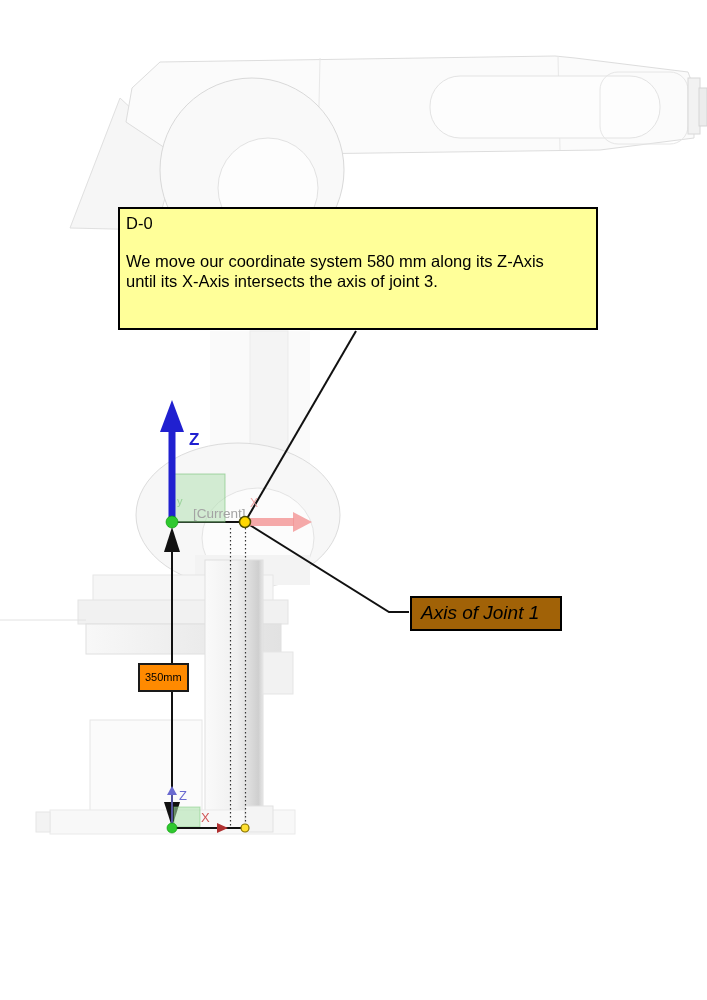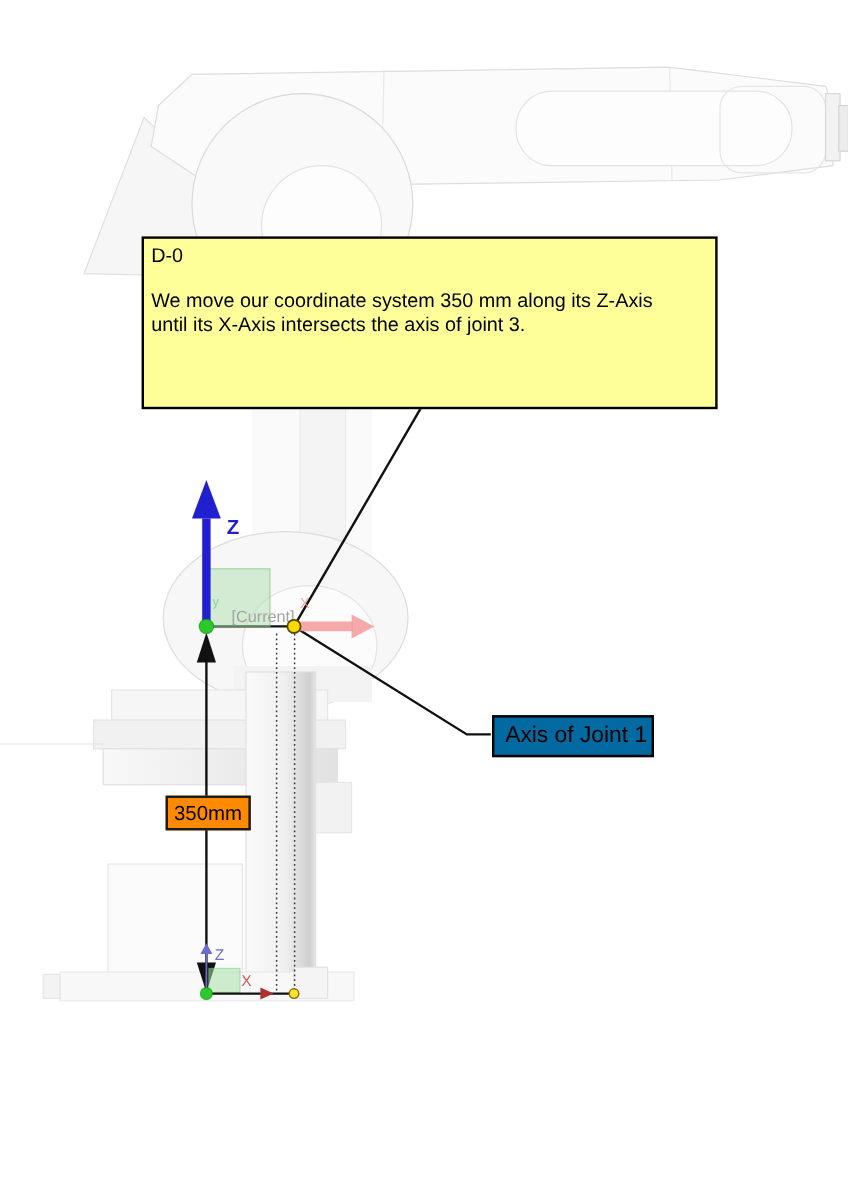--- a/index.html
+++ b/index.html
@@ -3,33 +3,33 @@
 <meta charset="utf-8">
 <style>
   html,body{margin:0;padding:0;background:#fff;}
   .stage{
     position:relative;width:707px;height:1000px;background:#ffffff;
     overflow:hidden;font-family:"Liberation Sans", sans-serif;color:#000;
   }
   .stage svg{position:absolute;left:0;top:0;}
   .overlay-box{position:absolute;box-sizing:border-box;border:2px solid #000;}
   .callout{
-    left:118px;top:197px;width:480px;height:144px;
+    left:118px;top:207px;width:480px;height:123px;
     background:#FFFF99;padding:4px 6px;font-size:16.5px;line-height:20px;
     white-space:nowrap;overflow:hidden;
   }
   .callout p{margin:0;}
   .callout .gap-above{margin-top:18px;}
   .axis-label{
-    left:410px;top:596px;background:#0369a1;padding:4px 4px 5px 9px;
-    font-size:19px;line-height:22px;white-space:nowrap;
+    left:410px;top:596px;background:#a16207;padding:4px 21px 5px 9px;
+    font-size:19px;line-height:22px;white-space:nowrap;font-style:italic;
   }
   .dim-label{
     left:138px;top:663px;background:#FF8A00;border-color:#1a1a1a;
-    padding:3px 5px;font-size:17px;line-height:19px;white-space:nowrap;
+    padding:3px 5px;font-size:11px;line-height:19px;white-space:nowrap;
   }
   text{font-family:"Liberation Sans", sans-serif;}
   .t-current{fill:#a3a3a3;font-size:13.5px;}
   .t-zupper{fill:#2020D0;font-size:17px;font-weight:600;}
   .t-xfaint{fill:rgba(235,150,150,0.85);font-size:12px;}
   .t-yfaint{fill:rgba(140,205,140,0.85);font-size:11px;}
   .t-zlower{fill:#6A6AD0;font-size:13px;}
   .t-xlower{fill:#D05858;font-size:13px;}
 </style>
 </head>
@@ -127,21 +127,21 @@
       <line x1="172" y1="828" x2="245" y2="828" stroke="#111" stroke-width="2"></line>
       <polygon points="228,828 217,823 217,833" fill="#B03030"></polygon>
       <text x="201" y="822" class="t-xlower">X</text>
       <circle cx="172" cy="828" r="5" fill="#2EC82E" stroke="rgba(0,150,0,0.6)"></circle>
       <circle cx="245" cy="828" r="4" fill="#FFE030" stroke="#857000" stroke-width="1.2"></circle>
     </g>
   </svg>
 
   <div class="overlay-box callout">
     <p>D-0</p>
-    <p class="gap-above">We move our coordinate system  350 mm along its Z-Axis</p>
+    <p class="gap-above">We move our coordinate system  580 mm along its Z-Axis</p>
     <p>until its X-Axis intersects the axis of joint 3.</p>
   </div>
 
   <div class="overlay-box axis-label">
     <span>Axis of Joint 1</span>
   </div>
 
   <div class="overlay-box dim-label">
     <span>350mm</span>
   </div>

